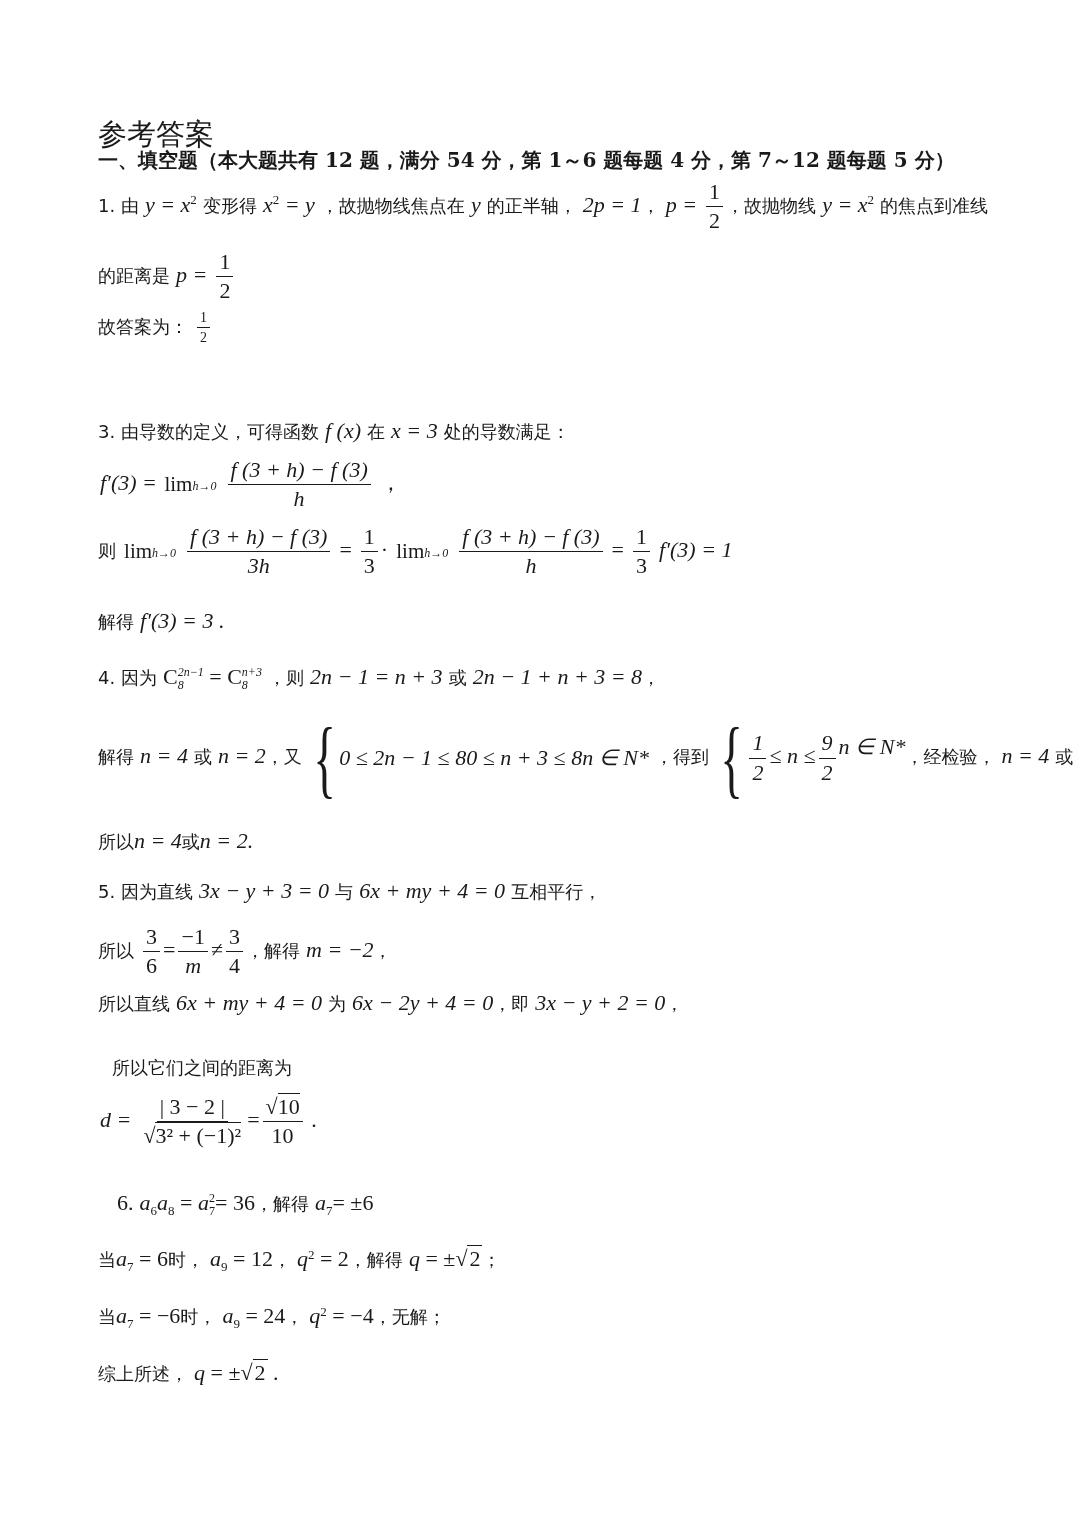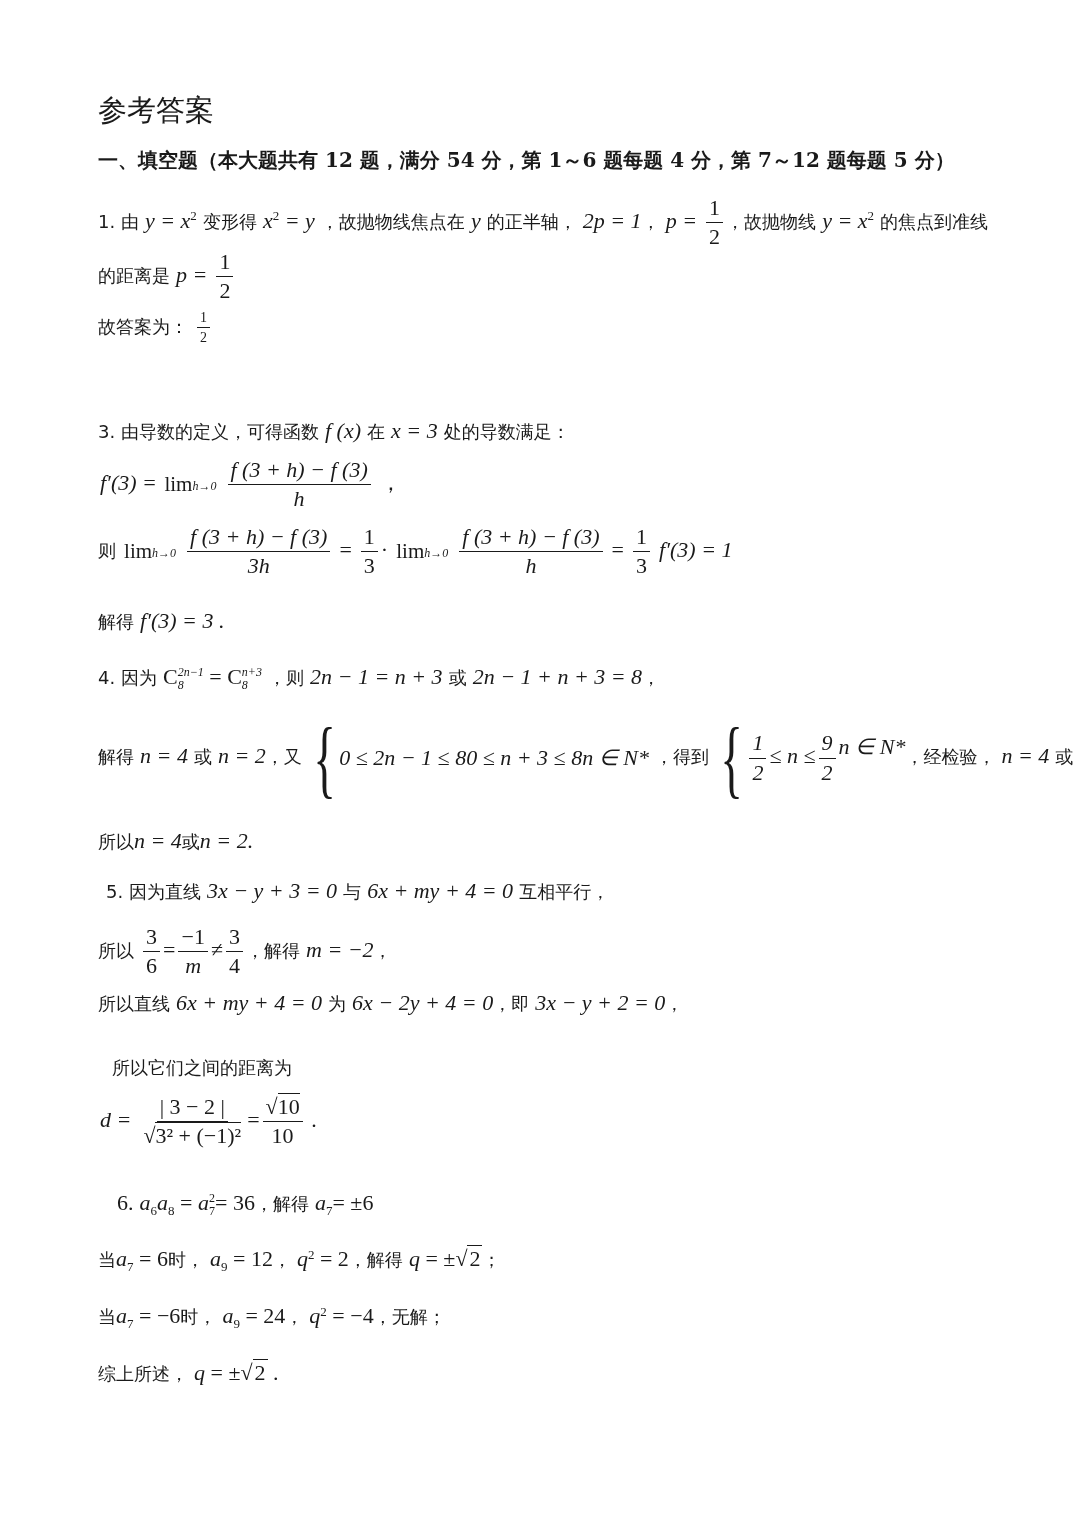--- a/index.html
+++ b/index.html
@@ -1,20 +1,20 @@
 <!DOCTYPE html>
 <html><head>
 <meta charset="utf-8">
 <style>
   html, body { margin: 0; padding: 0; background: #ffffff; }
   body { width: 1080px; height: 1528px; position: relative; overflow: hidden;
          font-family: "DejaVu Serif", "Liberation Serif", serif; color: #1a1a1a; }
   .page { position: absolute; left: 0; top: 0; width: 1080px; height: 1528px; }
   .line { position: absolute; left: 98px; white-space: nowrap; font-size: 19px; line-height: 1; }
-  .title { font-size: 29px; font-family: "DejaVu Sans", "Liberation Sans", sans-serif; font-weight: normal; }
+  .title { font-size: 29px; font-family: "DejaVu Sans", "Liberation Sans", sans-serif; font-weight: normal; margin-top: 24px; }
   .section { font-size: 20px; font-weight: bold; font-family: "DejaVu Serif", serif; }
   .cjk { font-family: "DejaVu Sans", "Liberation Sans", sans-serif; font-size: 18px; }
   .m { font-family: "Liberation Serif", "DejaVu Serif", serif; font-size: 22px; }
   .mi { font-family: "Liberation Serif", "DejaVu Serif", serif; font-size: 22px; font-style: italic; }
   .frac { display: inline-flex; flex-direction: column; align-items: center; vertical-align: middle;
           font-family: "Liberation Serif", serif; font-size: 22px; margin: 0 3px; }
   .frac .num { border-bottom: 1.3px solid #1a1a1a; padding: 0 3px 2px; line-height: 1.1; }
   .frac .den { padding: 2px 3px 0; line-height: 1.1; }
   .frac.small { font-size: 14px; }
   .lim { display: inline-flex; flex-direction: row; align-items: center; vertical-align: middle;
@@ -32,21 +32,21 @@
 </style>
 </head>
 <body>
 
 <div class="page">
 
   <div class="line title" style="top:96px;">参考答案</div>
 
   <div class="line section" style="top:150px; left:98px;">一、填空题（本大题共有 12 题，满分 54 分，第 1～6 题每题 4 分，第 7～12 题每题 5 分）</div>
 
-  <div class="line" style="top:196px;">
+  <div class="line" style="top:180px;">
     <span class="cjk">1. 由</span>
     <span class="mi">y = x</span><span class="sup m">2</span>
     <span class="cjk">变形得</span>
     <span class="mi">x</span><span class="sup m">2</span><span class="mi"> = y</span>
     <span class="cjk">，故抛物线焦点在</span>
     <span class="mi">y</span>
     <span class="cjk">的正半轴，</span>
     <span class="mi">2p = 1</span><span class="cjk">，</span>
     <span class="mi">p =</span>
     <span class="frac">
@@ -170,21 +170,21 @@
     </span><span class="cjk">，经检验，</span>
     <span class="mi">n = 4</span>
     <span class="cjk">或</span>
     <span class="mi">n = 2</span>
     <span class="cjk">均合题意，</span>
   </div>
   <div class="line" style="top:830px;">
     <span class="cjk">所以</span><span class="mi">n = 4</span><span class="cjk">或</span><span class="mi">n = 2.</span>
   </div>
 
-  <div class="line" style="top:880px;margin-left:8px;">
+  <div class="line" style="top:880px;">
     <span class="cjk">5. 因为直线</span>
     <span class="mi">3x − y + 3 = 0</span>
     <span class="cjk">与</span>
     <span class="mi">6x + my + 4 = 0</span>
     <span class="cjk">互相平行，</span>
   </div>
   <div class="line" style="top:925px;">
     <span class="cjk">所以</span>
     <span class="frac">
         <span class="num">3</span>

